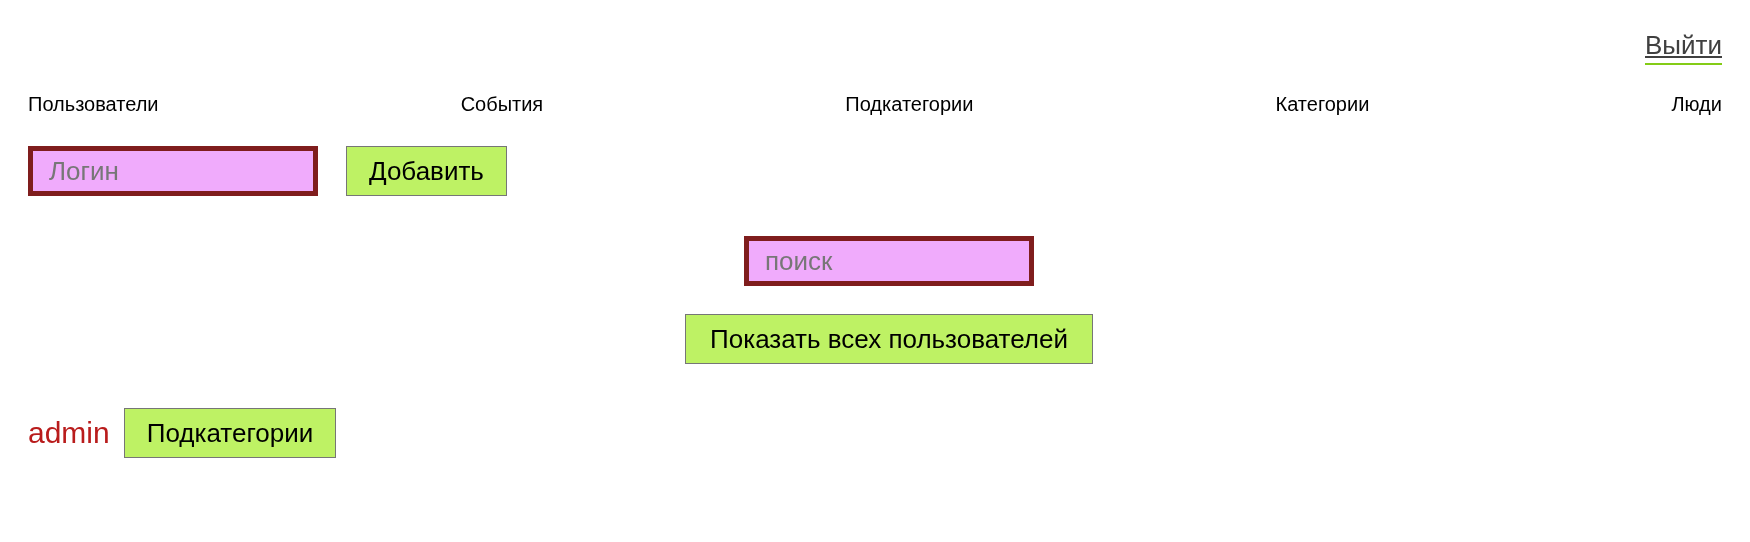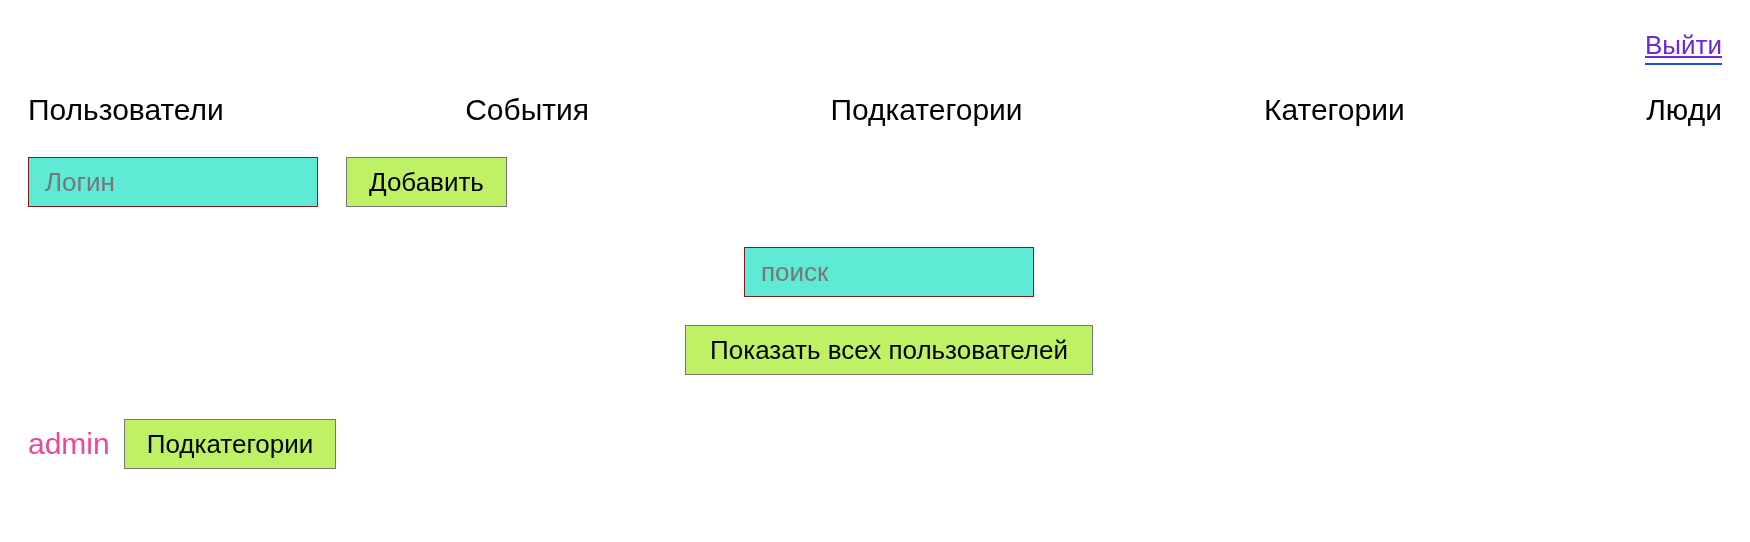--- a/index.html
+++ b/index.html
@@ -13,33 +13,33 @@
       width: 1750px;
       padding: 0;
     }
     .top-bar {
       display: flex;
       justify-content: flex-end;
       padding: 30px 28px 0 0;
     }
     .logout-link {
       font-size: 26px;
-      color: #6d28d9;
+      color: #404040;
       text-decoration: underline;
-      border-bottom: 2px solid #1d4ed8;
+      border-bottom: 2px solid #84cc16;
       padding-bottom: 2px;
       cursor: pointer;
     }
     .nav-row {
       display: flex;
       justify-content: space-between;
       padding: 28px 28px 22px 28px;
     }
     .nav-item {
-      font-size: 30px;
+      font-size: 20px;
       color: #000;
       cursor: pointer;
       white-space: nowrap;
     }
     .form-row {
       display: flex;
       align-items: center;
       gap: 28px;
       padding: 8px 0 0 28px;
     }
@@ -52,45 +52,45 @@
     }
     .user-row {
       display: flex;
       align-items: center;
       gap: 14px;
       padding: 44px 0 0 28px;
     }
     .text-input {
       width: 290px;
       height: 50px;
-      border: 1px solid #7f1d1d;
+      border: 5px solid #7f1d1d;
       font-size: 26px;
       padding: 0 16px;
-      background: #5eead4;
+      background: #f0abfc;
       color: #000;
       outline: none;
     }
     .text-input::placeholder {
       color: #777;
     }
     .btn {
       height: 50px;
       border: 1px solid #767676;
       background: #bef264;
       font-size: 26px;
       padding: 0 22px;
       cursor: pointer;
       color: #000;
     }
     .btn-wide {
       padding: 0 24px;
     }
     .username {
       font-size: 30px;
-      color: #ec4899;
+      color: #b91c1c;
     }
   </style>
 </head>
 <body>
 
 <div class="top-bar">
   <a class="logout-link">Выйти</a>
 </div>
 
 <div class="nav-row">

